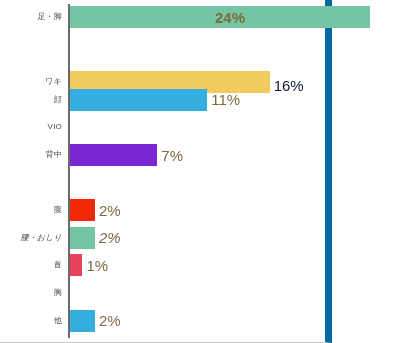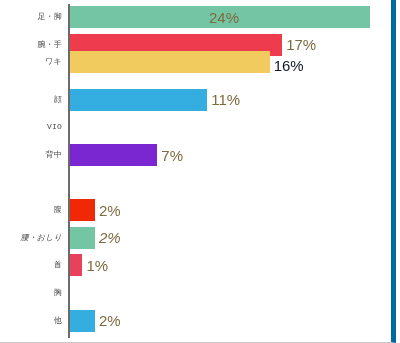--- a/index.html
+++ b/index.html
@@ -8,25 +8,25 @@
   }
   body {
     width: 400px;
     height: 343px;
     background: #ffffff;
     font-family: "Liberation Sans", "DejaVu Sans", sans-serif;
     overflow: hidden;
   }
   #chart-frame {
     position: relative;
-    width: 396px;
+    width: 332px;
     height: 343px;
     box-sizing: border-box;
     background: #ffffff;
-    border-right: 5px solid #0369a1;
+    border-right: 7px solid #0369a1;
     border-bottom: 1px solid #c9c9c9;
   }
   #plot {
     position: absolute;
     left: 0;
     top: 0;
     width: 392px;
     height: 341px;
   }
   #axis-line {
@@ -84,49 +84,42 @@
 <body>
 
 <div id="chart-frame">
   <div id="plot">
     <div id="axis-line" style="background: rgb(107, 107, 107);"></div>
 
     <div class="row" style="top: 6px; height: 22px;">
       <div class="cat-label" style="color: rgb(74, 74, 74);">足・脚</div>
       <div class="bar-wrap">
         <div class="bar" style="width: 299.52px; background: rgb(116, 197, 164);"></div>
-        <div class="val-label inside" style="color: rgb(125, 106, 62); left: 139px;">24%</div>
+        <div class="val-label inside" style="color: rgb(125, 106, 62); left: 145px; font-weight: bold;">24%</div>
       </div>
     </div>
 
-    <div class="row" style="top: 33.6px; height: 22px;">
-      <div class="cat-label" style="color: rgb(74, 74, 74);">腕・手</div>
-      <div class="bar-wrap">
-        <div class="bar" style="width: 212.16px; background: rgb(238, 59, 77);"></div>
-        <div class="val-label" style="color: rgb(125, 106, 62);">17%</div>
-      </div>
-    </div>
 
-    <div class="row" style="top: 51px; height: 22px;">
+    <div class="row" style="top: 71px; height: 22px;">
       <div class="cat-label" style="color: rgb(74, 74, 74);">ワキ</div>
       <div class="bar-wrap">
         <div class="bar" style="width: 199.68px; background: rgb(242, 203, 95);"></div>
         <div class="val-label" style="color: #0f172a; margin-top: 7px;">16%</div>
       </div>
     </div>
 
     <div class="row" style="top: 88.8px; height: 22px;">
       <div class="cat-label" style="color: rgb(74, 74, 74);">顔</div>
       <div class="bar-wrap">
         <div class="bar" style="width: 137.28px; background: rgb(52, 173, 224);"></div>
         <div class="val-label" style="color: rgb(125, 106, 62);">11%</div>
       </div>
     </div>
 
-    <div class="row" style="top: 116.4px; height: 22px; font-family: Liberation Mono, monospace;">
+    <div class="row" style="top: 116.4px; height: 22px;">
       <div class="cat-label" style="color: rgb(74, 74, 74);">VIO</div>
     </div>
 
     <div class="row" style="top: 144px; height: 22px;">
       <div class="cat-label" style="color: rgb(74, 74, 74);">背中</div>
       <div class="bar-wrap">
         <div class="bar" style="width: 87.36px; background: rgb(122, 39, 210);"></div>
         <div class="val-label" style="color: rgb(125, 106, 62);">7%</div>
       </div>
     </div>

